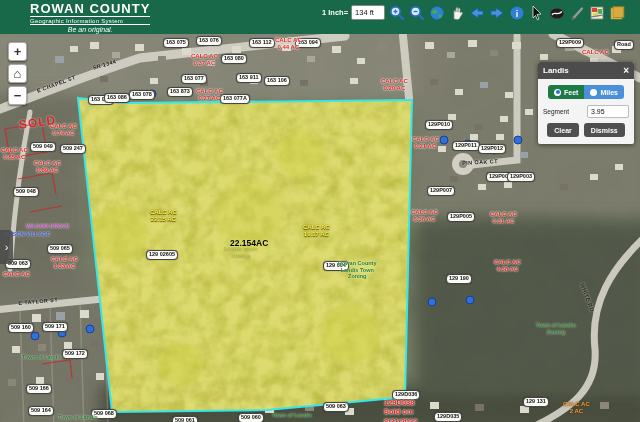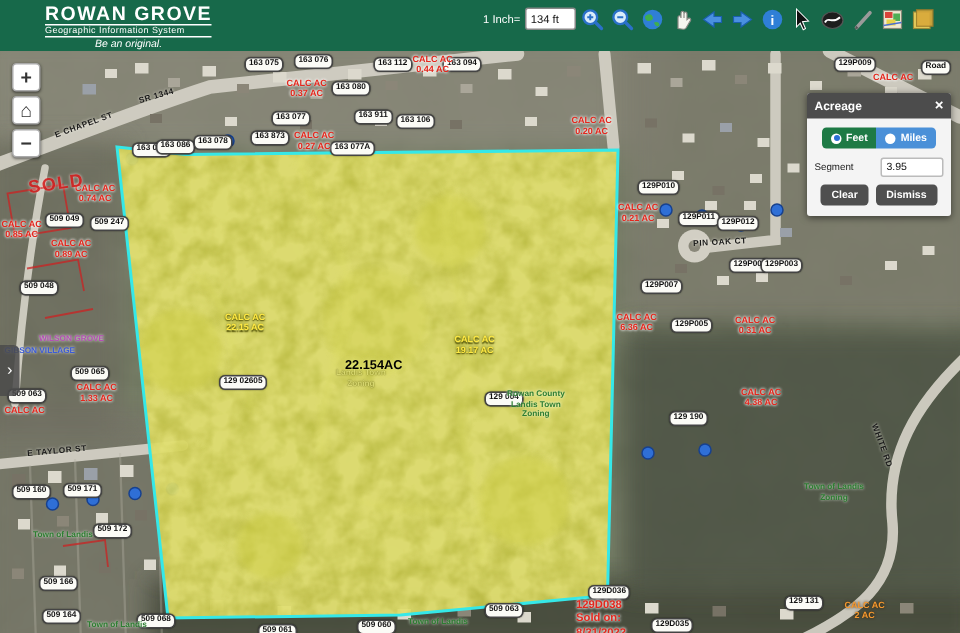--- a/index.html
+++ b/index.html
@@ -6,21 +6,21 @@
   *{box-sizing:border-box;font-family:"Liberation Sans",sans-serif;}
   #app{position:relative;width:640px;height:422px;overflow:hidden;background:#4c543f;}
 
   
   #header{position:absolute;left:0;top:0;width:640px;height:34px;background:#17694a;z-index:30;overflow:visible;}
   #logo{position:absolute;left:30px;top:2px;color:#fff;}
   #logo-title{font-size:13px;font-weight:bold;letter-spacing:1px;line-height:13px;}
   #logo-sub{font-size:6px;border-top:1px solid #fff;border-bottom:1px solid #fff;padding:0.5px 0;margin-top:1px;letter-spacing:.3px;}
   #logo-tag{font-size:7px;font-style:italic;text-align:center;margin-top:1px;}
   #topctrl{position:absolute;left:322px;top:4px;display:flex;align-items:center;gap:3px;}
-  #scale-label{color:#fff;font-size:7.5px;font-weight:normal;white-space:nowrap;}
+  #scale-label{color:#fff;font-size:7.5px;font-weight:bold;white-space:nowrap;}
   #scale-input{width:34px;height:15px;border:1px solid #888;border-radius:2px;font-size:7.5px;padding:0 3px;background:#fff;color:#111;}
   .tbtn{width:17px;height:17px;flex:0 0 17px;display:flex;align-items:center;justify-content:center;cursor:pointer;}
   .tbtn svg{width:16px;height:16px;}
 
   
   #map{position:absolute;left:0;top:34px;width:640px;height:388px;overflow:hidden;}
   #map svg.base{position:absolute;left:0;top:0;}
   .lbl{position:absolute;white-space:pre-line;line-height:1.2;pointer-events:none;transform-origin:0 0;}
   .pill{background:#fbfbf6;border:.5px solid #444;border-radius:4px;padding:0 2px;font-size:5.5px;font-weight:bold;color:#111;white-space:nowrap;line-height:7.5px;box-shadow:0 0 1px rgba(0,0,0,.7);}
   .red{color:#e3271d;font-size:6px;font-weight:bold;text-align:center;text-shadow:0 0 2px #fff,0 0 2px #fff;}
@@ -58,21 +58,21 @@
   #mbtn-row{display:flex;justify-content:center;gap:5px;margin-top:2px;}
   .mbtn{background:#4f4f4f;color:#fff;font-size:7px;font-weight:bold;border:none;border-radius:3px;height:14px;padding:0 7px;cursor:pointer;}
 </style>
 </head>
 <body>
 
 <div id="app">
 
   <div id="header">
     <div id="logo">
-      <div id="logo-title">ROWAN GROVE</div>
+      <div id="logo-title">ROWAN COUNTY</div>
       <div id="logo-sub">Geographic Information System</div>
       <div id="logo-tag">Be an original.</div>
     </div>
     <div id="topctrl">
       <span id="scale-label">1 Inch=</span>
       <input id="scale-input" value="134 ft" style="">
       <span id="toolbar-icons" style="display:flex;gap:3px;">
           <span class="tbtn">
             <svg viewBox="0 0 16 16">
               <circle cx="6.5" cy="6.5" r="4.6" fill="#d9ecfb" stroke="#2a70c8" stroke-width="1.6"></circle>
@@ -443,21 +443,21 @@
     <div id="zoomctrl">
       <div class="zbtn">+</div>
       <div class="zbtn">⌂</div>
       <div class="zbtn">−</div>
     </div>
     <div id="collapse-tab">›</div>
   </div>
 
   <div id="measure">
     <div id="measure-head">
-      <span id="measure-title">Acreage</span>
+      <span id="measure-title">Landis</span>
       <span id="measure-close">×</span>
     </div>
     <div id="measure-body">
       <div id="unit-row">
           <div class="unit-btn" style="background: rgb(30, 122, 69);">
             <span class="radio sel"></span>
             <span>Feet</span>
           </div>
           <div class="unit-btn" style="background: rgb(74, 144, 216);">
             <span class="radio"></span>

